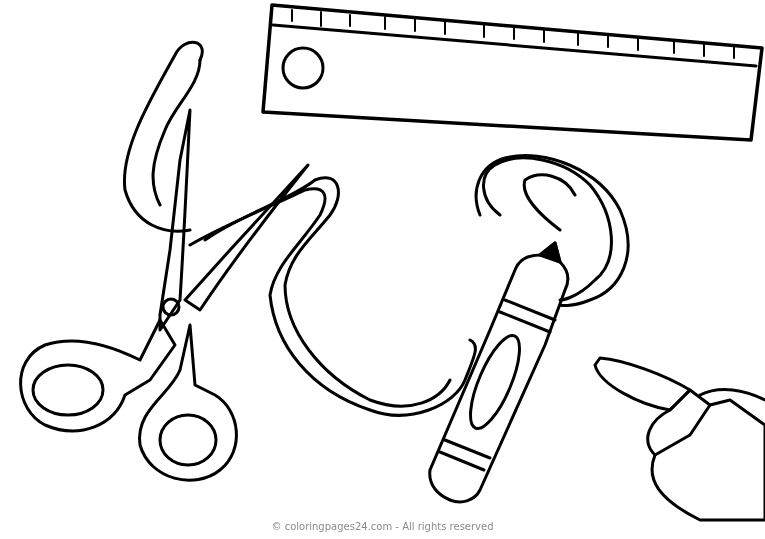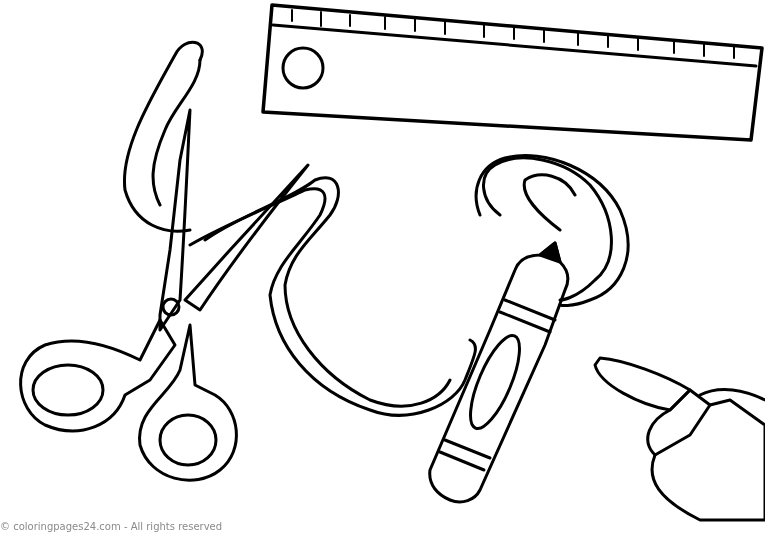--- a/index.html
+++ b/index.html
@@ -1,18 +1,18 @@
 <!DOCTYPE html>
 <html><head>
 <meta charset="utf-8">
 <style>
   html,body{margin:0;padding:0;background:#fff;}
   body{width:765px;height:539px;position:relative;overflow:hidden;font-family:"DejaVu Sans",sans-serif;}
   svg.art{position:absolute;left:0;top:0;width:765px;height:539px;}
-  .footer{position:absolute;left:0;width:765px;top:521px;text-align:left;font-size:10px;color:#8a8a8a;font-family:"DejaVu Sans",sans-serif;}
+  .footer{position:absolute;left:0;width:765px;top:521px;text-align:center;font-size:10px;color:#8a8a8a;font-family:"DejaVu Sans",sans-serif;}
 </style>
 </head>
 <body>
 
 <svg class="art" viewBox="0 0 765 539" xmlns="http://www.w3.org/2000/svg" fill="none" stroke="#000" stroke-width="3" stroke-linejoin="round" stroke-linecap="round">
 
   <g>
     <polygon points="272,5 762,48 751,140 263,112" stroke-width="3.5"></polygon>
     <line x1="273" y1="25" x2="756" y2="66" stroke-width="3"></line>
     <g stroke-width="2">

